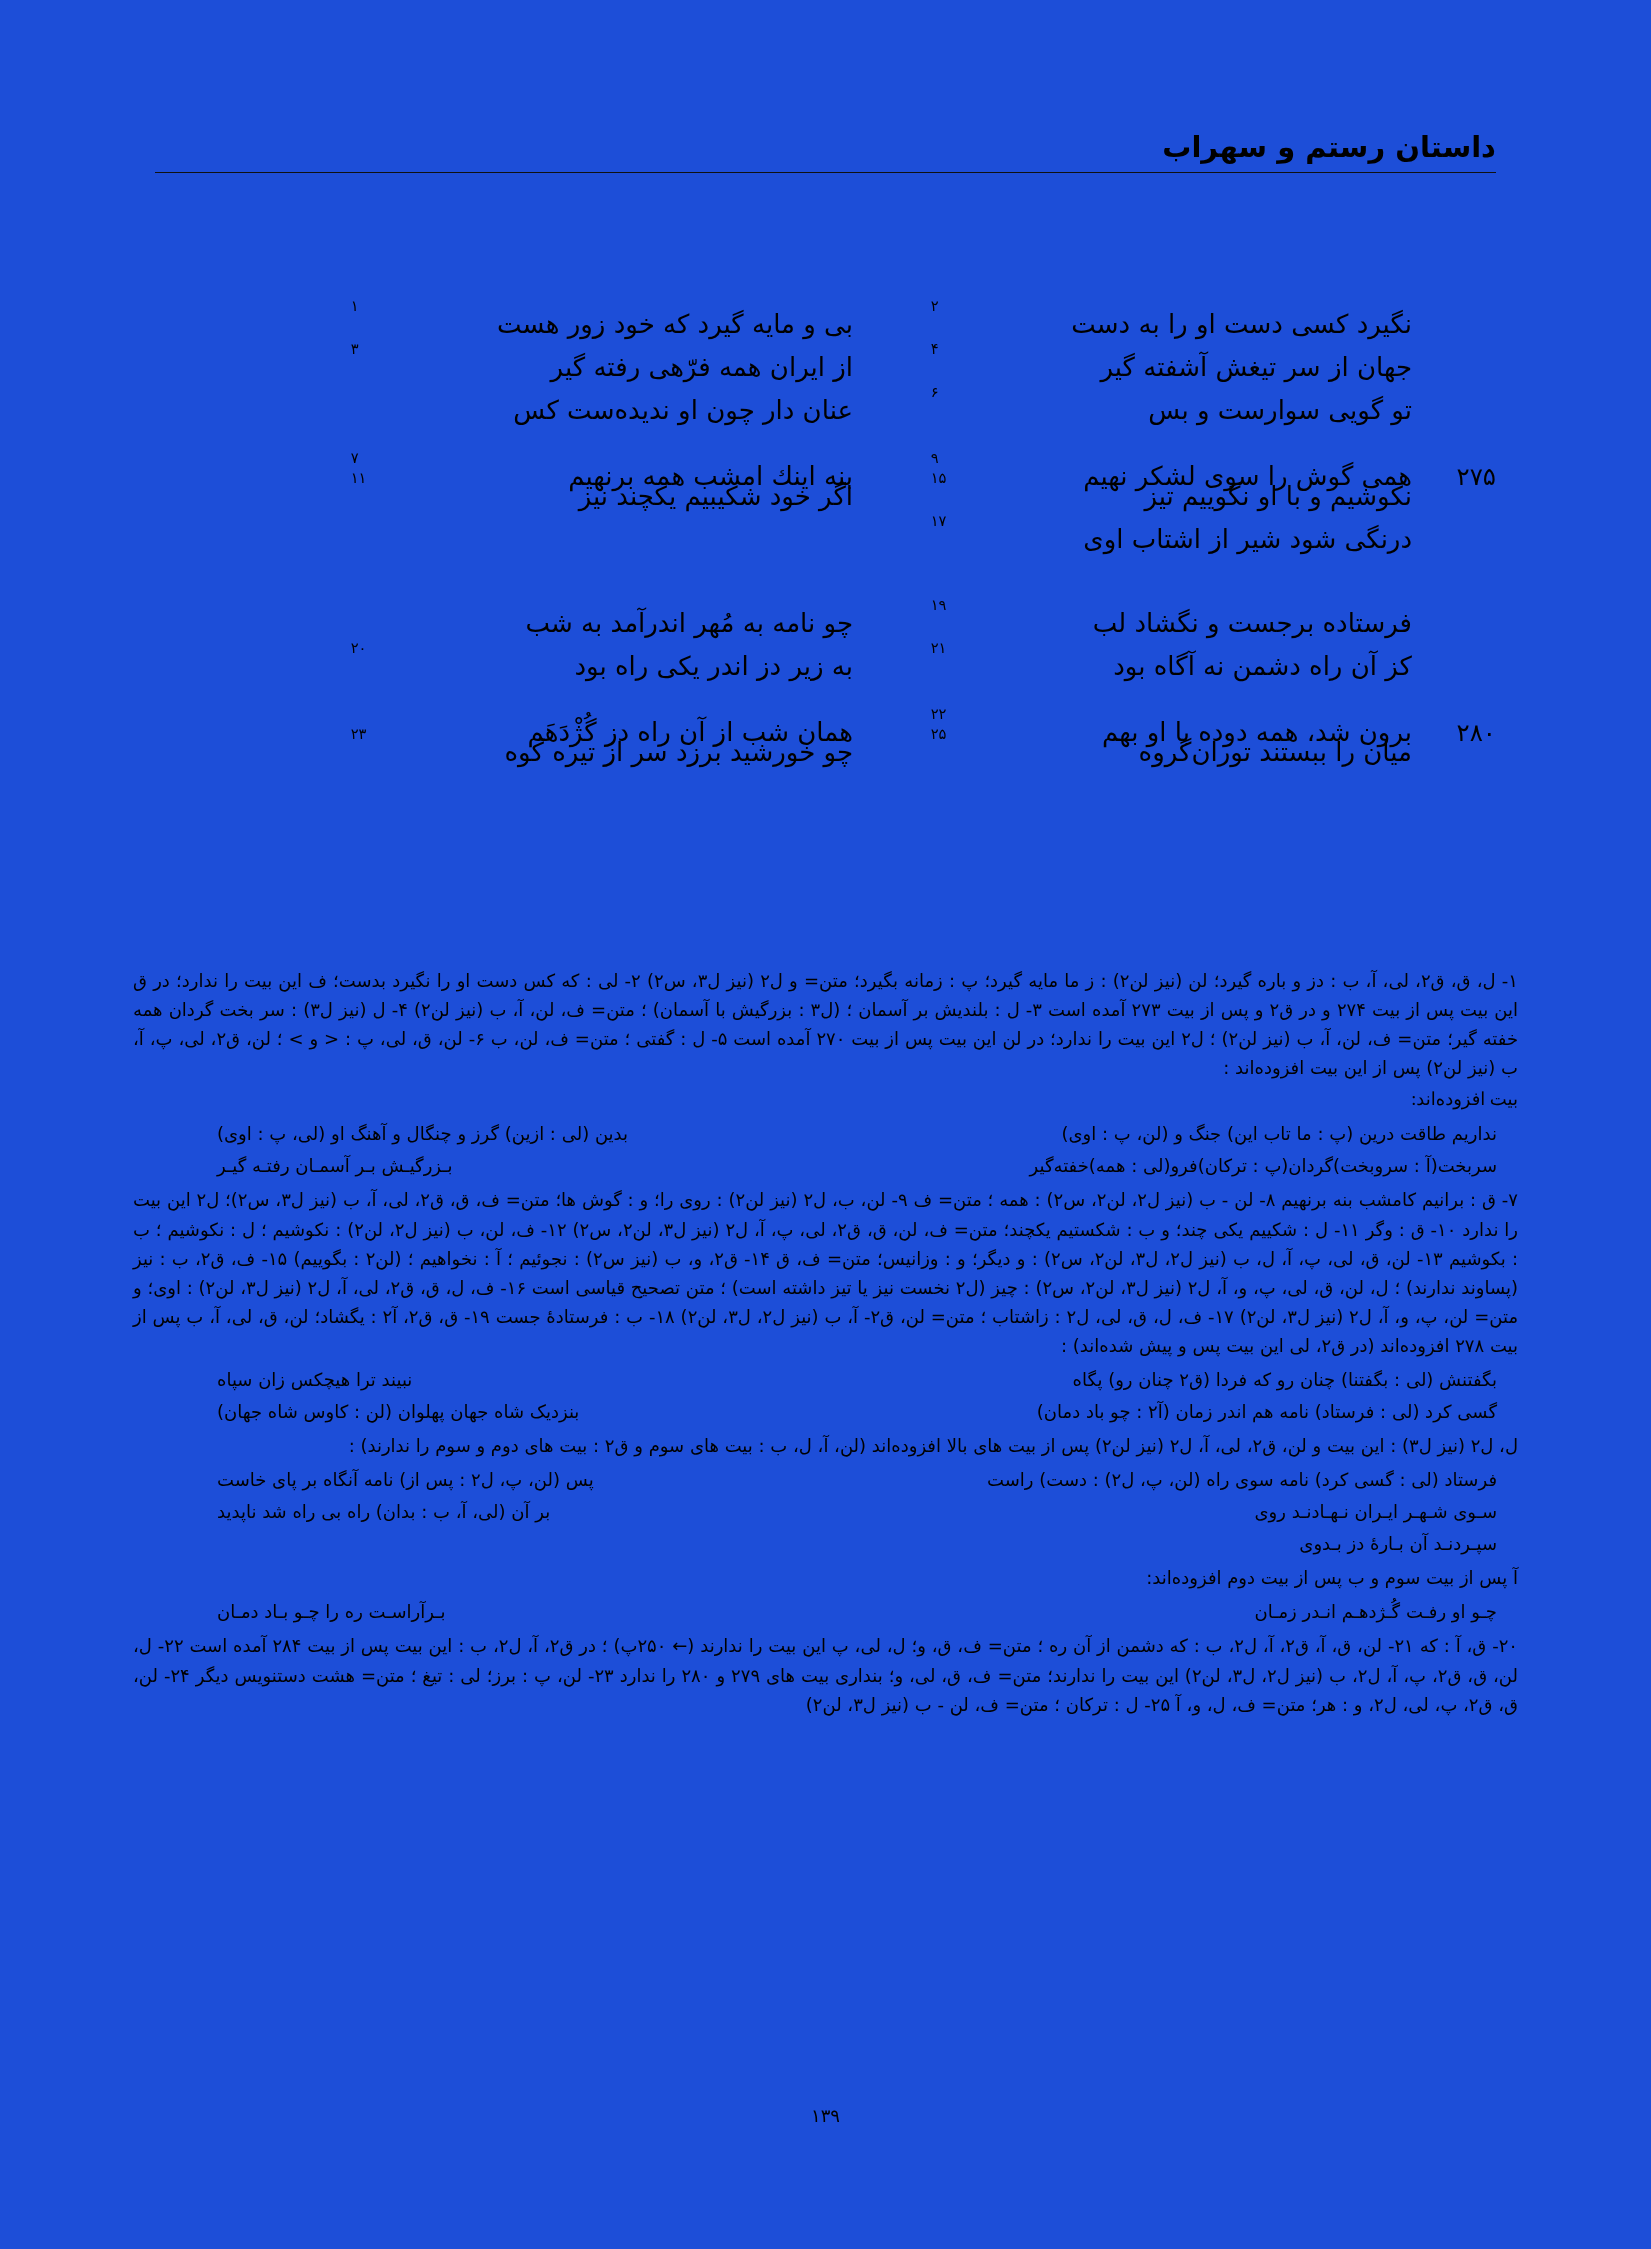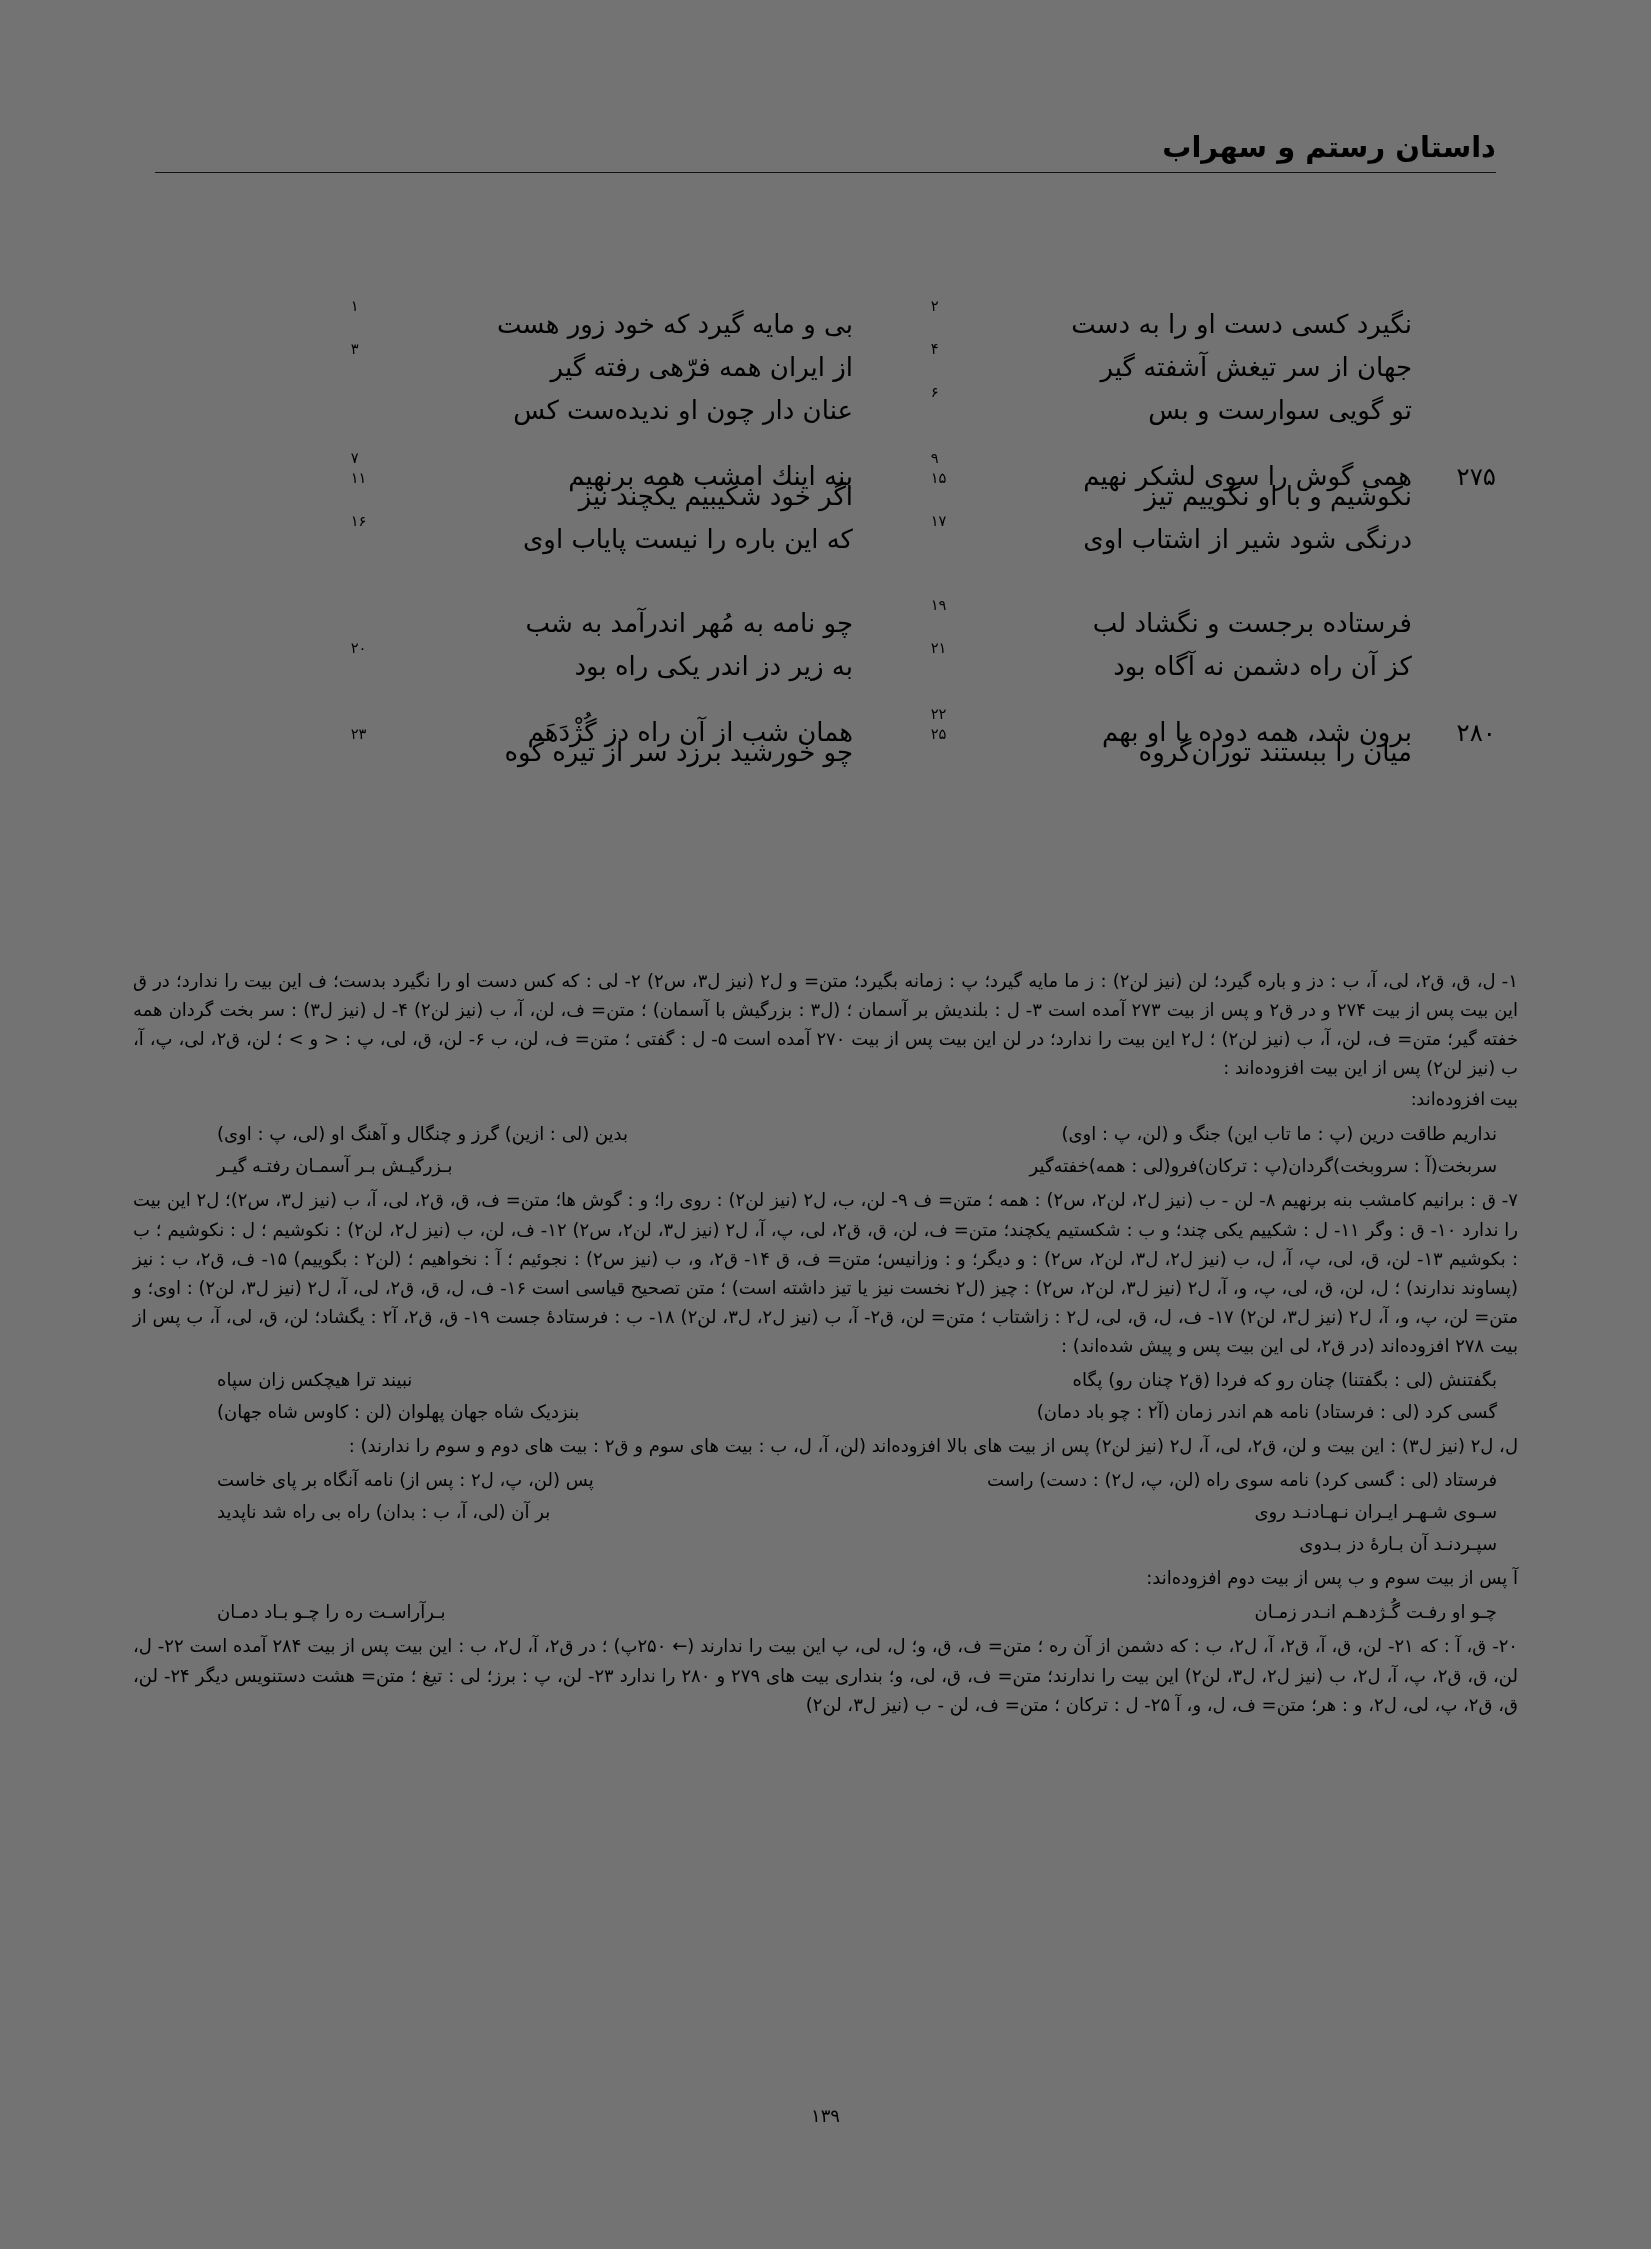--- a/index.html
+++ b/index.html
@@ -12,21 +12,21 @@
     height: 2250px;
     position: relative;
     font-family: "DejaVu Sans", "Liberation Sans", sans-serif;
     color: #000000;
     overflow: hidden;
   }
 
   .page {
     position: absolute;
     inset: 0;
-    background: #737373;
+    background: #1d4ed8;
   }
 
   
   .runhead-wrap {
     position: absolute;
     top: 130px;
     right: 155px;
     left: 155px;
   }
   .runhead {
@@ -212,24 +212,20 @@
           </div>
       </div>
 
       <div class="bayt">
         <div class="bayt-num"></div>
         <div class="mesra mesra-a">
             <span>درنگی شود شیر از اشتاب اوی</span>
             <sup class="fn">۱۷</sup>
           </div>
         <div class="mesra-gap"></div>
-        <div class="mesra mesra-b">
-            <span>که این باره را نیست پایاب اوی</span>
-            <sup class="fn">۱۶</sup>
-          </div>
       </div>
 
     </div>
 
     <div class="stanza">
 
       <div class="bayt">
         <div class="bayt-num"></div>
         <div class="mesra mesra-a">
             <span>فرستاده برجست و نگشاد لب</span>

